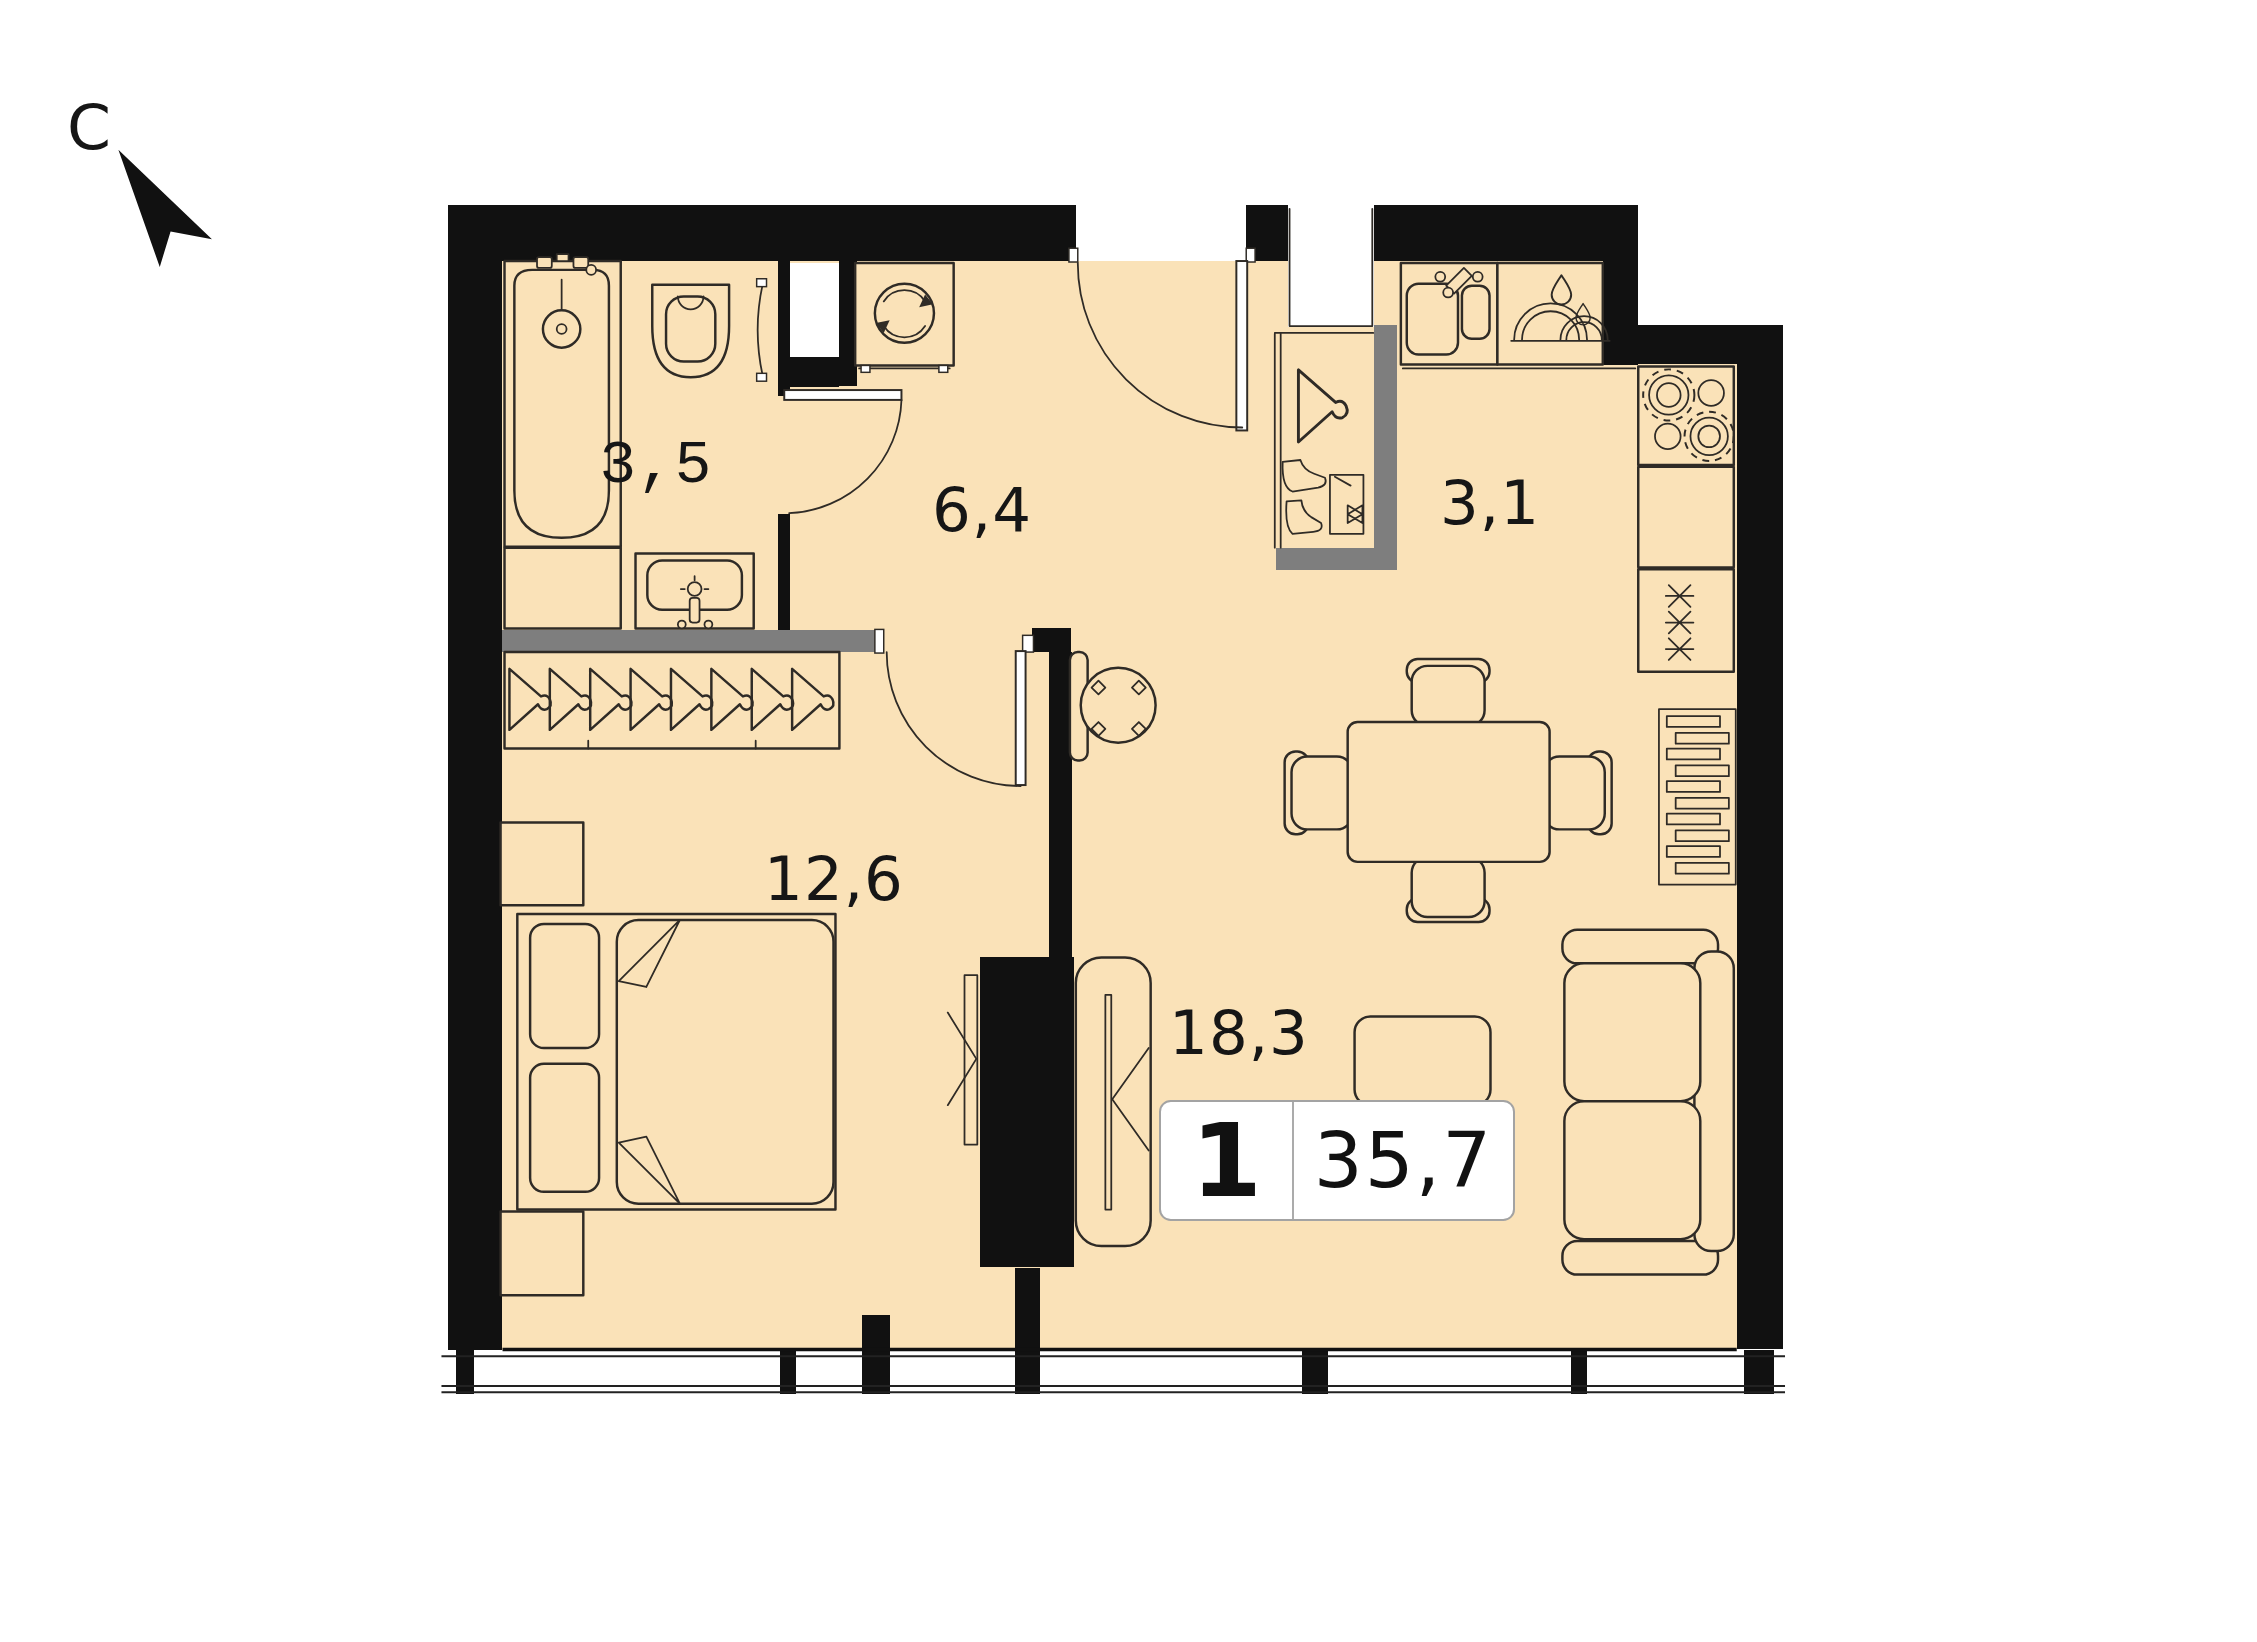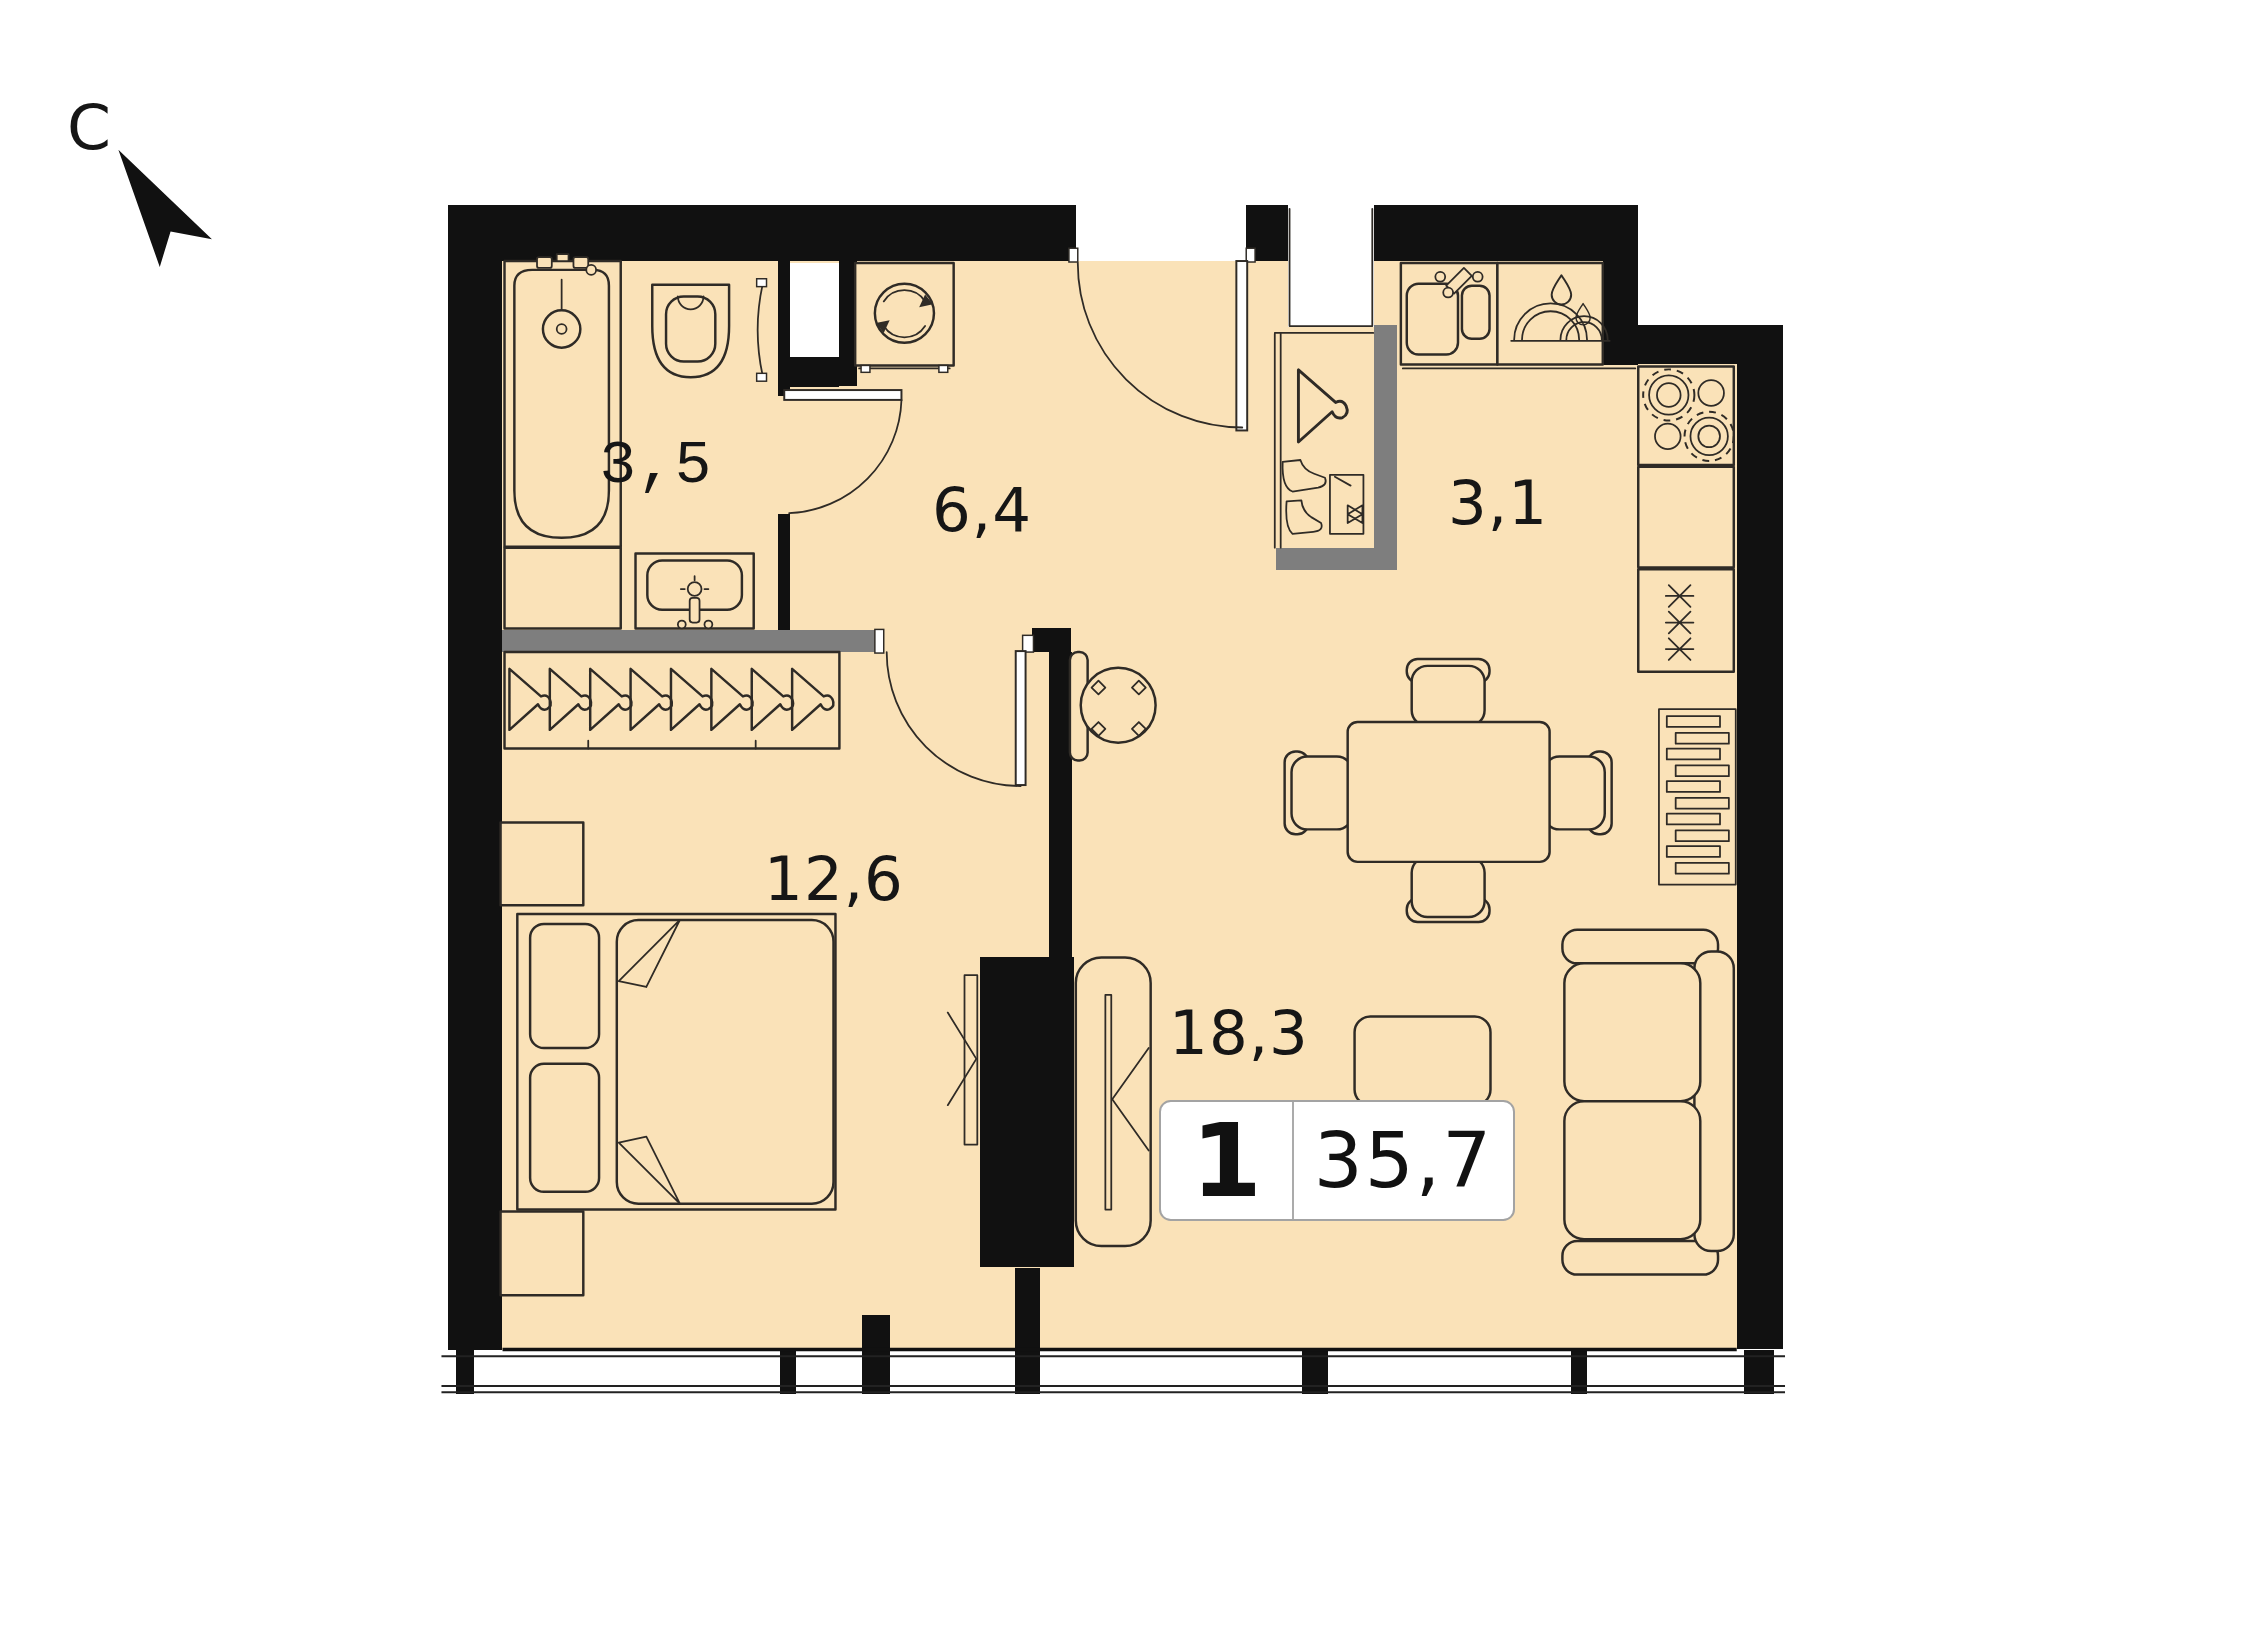--- a/index.html
+++ b/index.html
@@ -283,21 +283,21 @@
     </g>
 
     <g>
       <path d="M510,1370 H1763" stroke="#111" stroke-width="3.5" fill="none"></path>
       <path d="M448,1377 H1812 M448,1407 H1812 M448,1413.5 H1812" stroke="#222" stroke-width="2" fill="none"></path>
     </g>
   </svg>
 
   <div class="rlabel" style="left:656px;top:465px;font-family:Liberation Mono, monospace;">3,5</div>
   <div class="rlabel" style="left:982px;top:509px;">6,4</div>
-  <div class="rlabel" style="left:1490px;top:502px;margin-left:8px;">3,1</div>
+  <div class="rlabel" style="left:1490px;top:502px;">3,1</div>
   <div class="rlabel" style="left:834px;top:878px;text-align:right;">12,6</div>
   <div class="rlabel" style="left:1239px;top:1032px;">18,3</div>
 
   <div class="badge">
     <div class="badge-cell badge-rooms">1</div>
     <div class="badge-cell badge-area">35,7</div>
   </div>
 
   <div class="north" style="left:67px;top:91px;">С</div>
 

